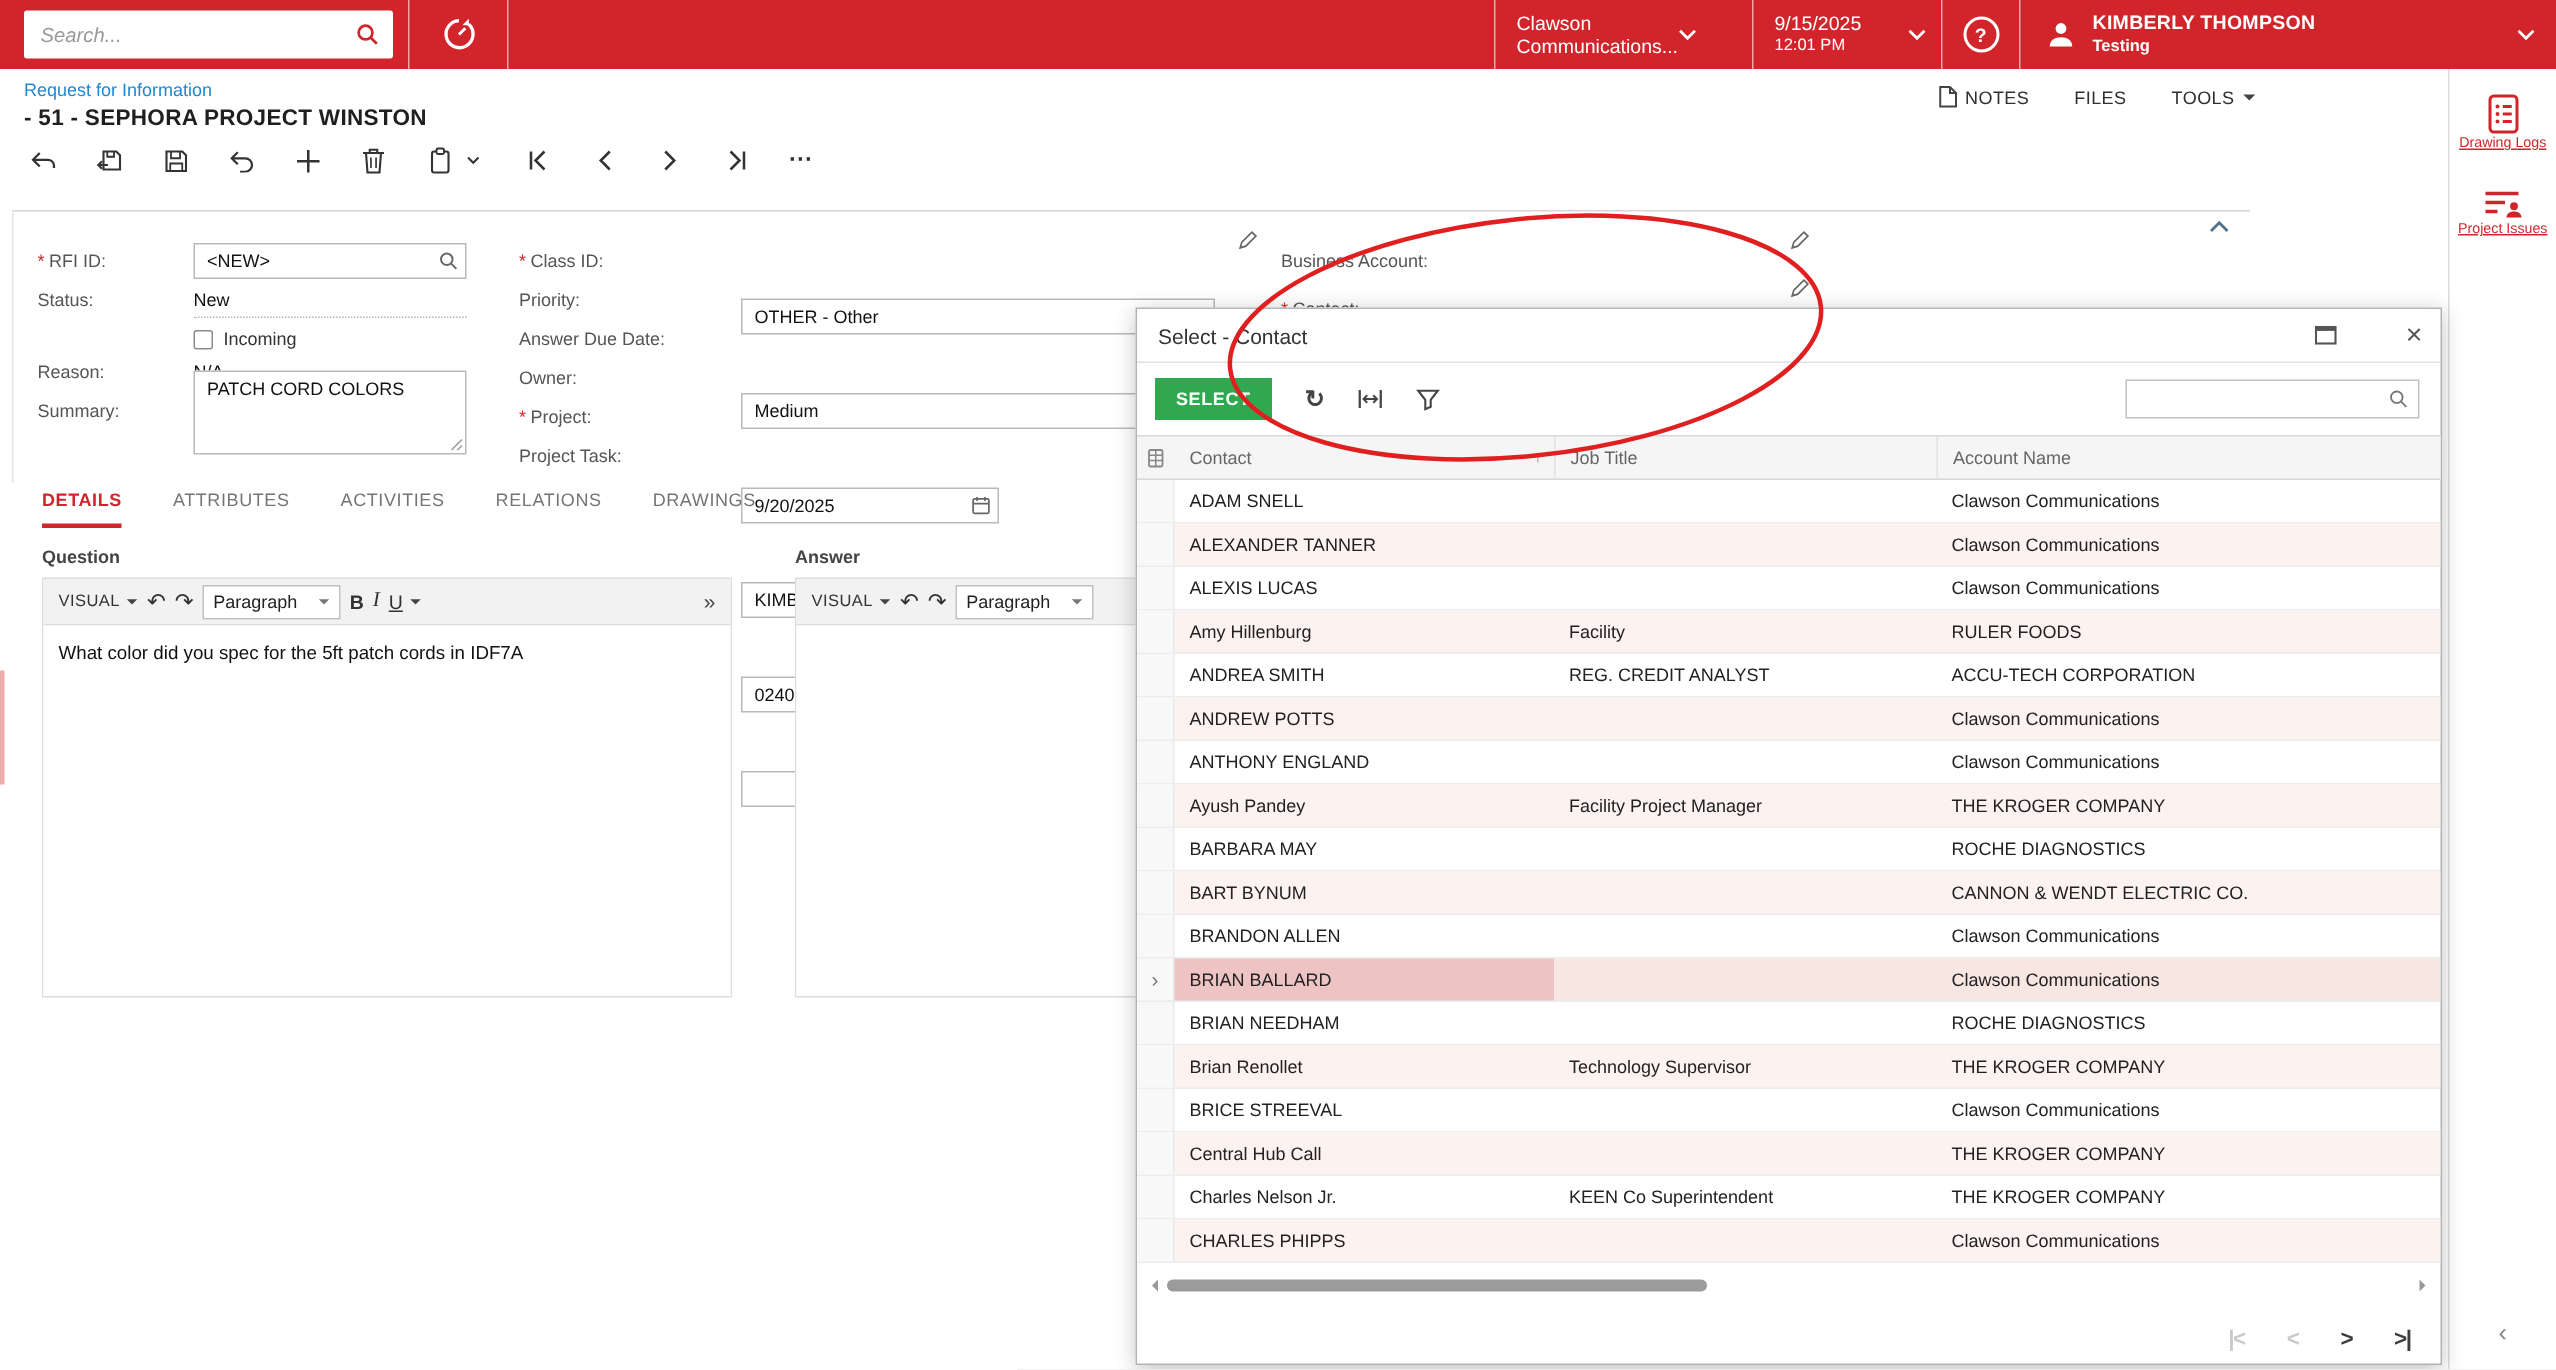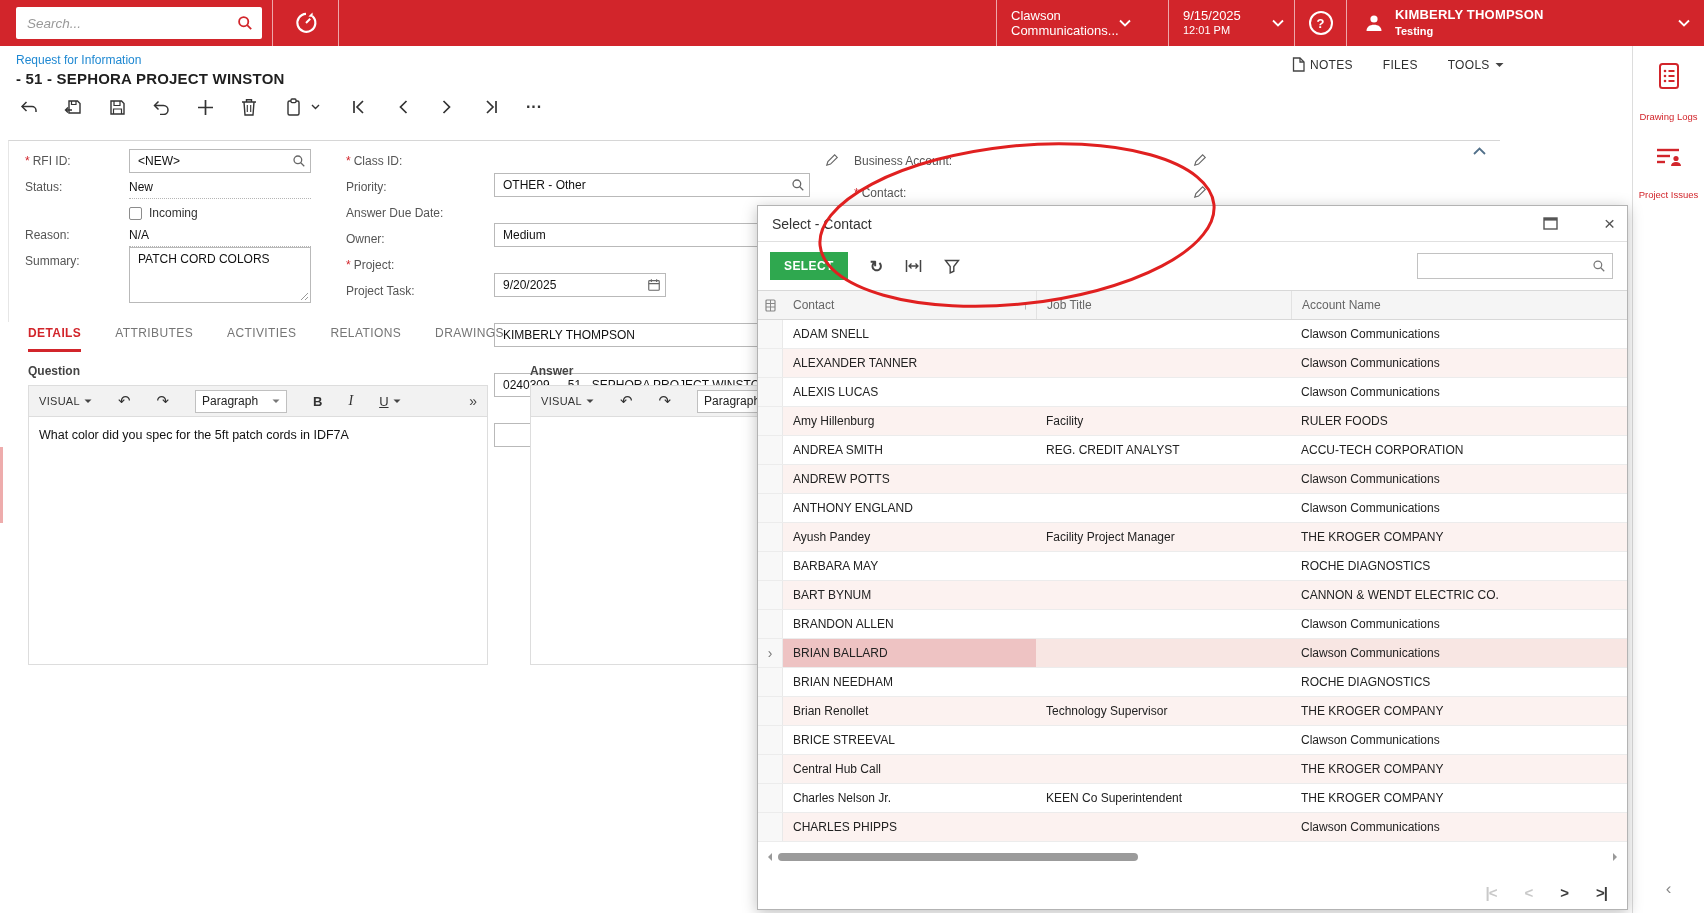--- a/index.html
+++ b/index.html
@@ -25,60 +25,60 @@
   .tb-user { width:358px; padding:0 14px 0 16px; }
   .user-lines { margin-left:10px; flex:1; line-height:1.3; }
   .user-name { font-size:13px; font-weight:600; letter-spacing:.2px; }
   .user-sub { font-size:11px;font-weight:bold; }
   .chev-w svg { display:block; }
 
   
   .sidebar { position:absolute; right:0; top:46px; width:72px; height:867px; background:#fff; border-left:1px solid #ddd; z-index:22; }
   .sb-item { margin-top:16px; display:flex; flex-direction:column; align-items:center; cursor:pointer; }
   .sb-item + .sb-item { margin-top:22px; }
-  .sb-label { margin-top:22px; font-size:9.5px; color:#d2252b; text-align:right; line-height:1.1; }
+  .sb-label { margin-top:1px; font-size:9.5px; color:#d2252b; text-align:right; line-height:1.1;text-decoration:underline; }
   .sb-collapse { position:absolute; left:0; right:0; bottom:14px; text-align:center; color:#888; font-size:17px; cursor:pointer; }
 
   
   .breadcrumb { position:absolute; left:16px; top:53px; font-size:12px; color:#1e88d2; cursor:pointer; }
   .page-title { position:absolute; left:16px; top:70px; font-size:15px; font-weight:700; color:#1f1f1f; letter-spacing:.2px; }
   .header-links { position:absolute; left:1292px; top:57px; display:flex; align-items:center; gap:30px; font-size:12px; color:#2f2f2f; letter-spacing:.3px; }
   .hlink { display:flex; align-items:center; gap:5px; cursor:pointer; }
 
   
   .rec-toolbar { position:absolute; left:20px; top:98px; display:flex; align-items:center; gap:26px; color:#333; }
   .tool-ic { width:18px; height:18px; display:flex; align-items:center; justify-content:center; cursor:pointer; }
   .tool-text { font-size:16px; font-weight:bold; color:#333; cursor:pointer; line-height:10px; }
   .clip-group { display:flex; align-items:center; gap:4px; }
 
   
   .form-card { position:absolute; left:8px; top:140px; width:1492px; height:182px; background:#fff; border-top:1px solid #d6d6d6; border-left:1px solid #e6e6e6; }
   .collapse-up { position:absolute; right:14px; top:6px; cursor:pointer; }
-  .frow { position:absolute; height:24px; display:flex; align-items:center; }
+  .frow { position:absolute; height:24px; display:flex; align-items:center;margin-top:13px; }
   .lbl { font-size:12px; color:#555; }
   .star { color:#d2252b; margin-right:3px; font-size:12px; }
   .box { position:relative; height:24px; background:#fff; border:1px solid #b9b9b9; display:flex; align-items:center; padding:0 22px 0 8px; font-size:12px; color:#111; white-space:nowrap; overflow:hidden; }
   .box .val { overflow:hidden; white-space:nowrap; }
   .box .ic-r { position:absolute; right:4px; top:4px; color:#666; }
   .dotted { height:24px; display:flex; align-items:center; font-size:12px; color:#111; border-bottom:1px dotted #b5b5b5; }
   .pencil { margin-left:6px; color:#666; cursor:pointer; }
   .chkbox { width:13px; height:13px; border:1px solid #8c8c8c; border-radius:2px; background:#fff; margin-right:7px; cursor:pointer; }
   .chk-lbl { font-size:12px; color:#333; }
   .sum-box { position:absolute; left:120px; top:106px; width:182px; height:56px; border:1px solid #b9b9b9; background:#fff; font-size:12px; color:#111; padding:4px 8px; line-height:1.3; }
   .resize-h { position:absolute; right:1px; bottom:1px; }
 
   
   .tabs { position:absolute; left:28px; top:326px; display:flex; gap:34px; }
   .tab { font-size:12px; letter-spacing:.4px; color:#757575; padding-bottom:9px; cursor:pointer; }
   .tab.active { color:#d2252b; border-bottom:3px solid #d2252b; font-weight:600; }
 
   
   .ed-label { position:absolute; font-size:12px; color:#444;font-weight:bold; }
   .editor { position:absolute; border:1px solid #ddd; background:#fff; }
-  .ed-toolbar { height:31px; background:#f2f2f2; border-bottom:1px solid #ddd; display:flex; align-items:center; padding:0 10px; gap:26px; color:#333; }
+  .ed-toolbar { height:31px; background:#f2f2f2; border-bottom:1px solid #ddd; display:flex; align-items:center; padding:0 10px; gap:6px; color:#333; }
   .ed-visual { font-size:11px; letter-spacing:.3px; display:flex; align-items:center; gap:4px; cursor:pointer; }
   .ed-undo { font-size:15px; cursor:pointer; }
   .para-select { width:92px; height:23px; background:#fff; border:1px solid #c0c0c0; display:flex; align-items:center; padding:0 6px; font-size:12px; color:#222; justify-content:space-between; cursor:pointer; }
   .ed-b { font-weight:bold; font-size:13px; cursor:pointer; }
   .ed-i { font-style:italic; font-family:"Liberation Serif",serif; font-size:14px; cursor:pointer; }
   .ed-u { text-decoration:underline; font-size:13px; display:flex; align-items:center; gap:4px; cursor:pointer; }
   .ed-more { margin-left:auto; font-size:14px; color:#444; cursor:pointer; }
   .ed-content { background:#fff; font-size:12.5px; color:#111; padding:11px 10px; }
 
   

